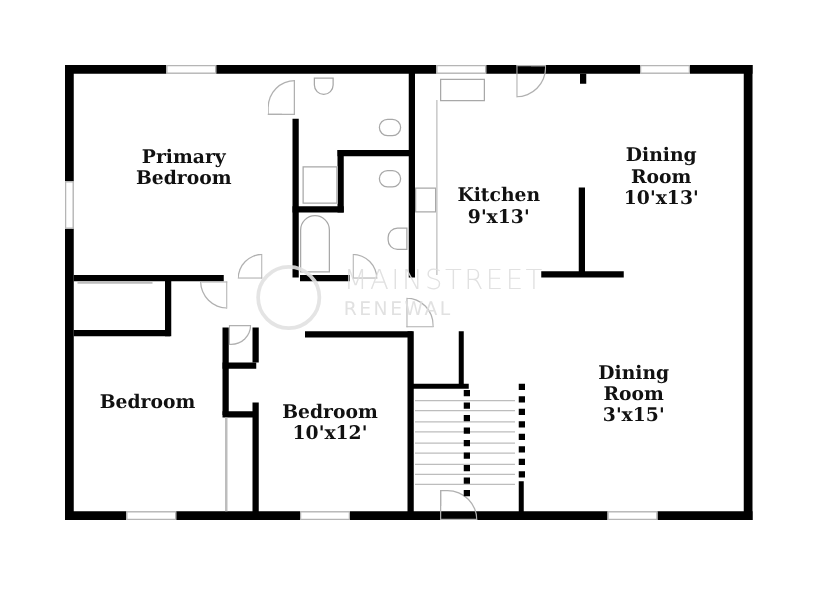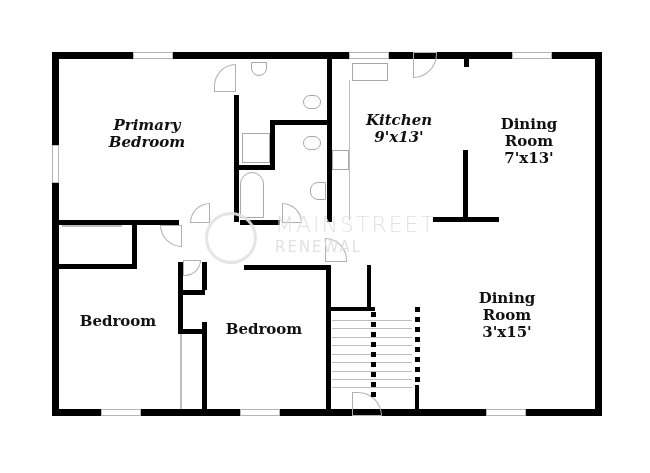--- a/index.html
+++ b/index.html
@@ -122,37 +122,38 @@
   <div class="door" style="left:160px;top:225px;width:22px;height:22px;border-radius:0 0 0 22px;"></div>
   <div class="door" style="left:183px;top:260px;width:18px;height:16px;border-radius:0 0 18px 0;"></div>
   <div class="door" style="left:325px;top:238px;width:22px;height:24px;border-radius:0 22px 0 0;"></div>
 
   <div class="watermark">
     <div class="wm-ring"></div>
     <div class="wm-name">MAINSTREET</div>
     <div class="wm-sub">RENEWAL</div>
   </div>
 
-  <div class="label" style="left:147px;top:117px;font-style:italic;">
+  <div class="label" style="left:147px;top:117px;">
     <span>Primary</span>
     <span>Bedroom</span>
   </div>
-  <div class="label" style="left:399px;top:112px;font-style:italic;">
+  <div class="label" style="left:399px;top:148px;">
     <span>Kitchen</span>
     <span>9'x13'</span>
   </div>
   <div class="label" style="left:529px;top:116px;">
     <span>Dining</span>
     <span>Room</span>
-    <span>7'x13'</span>
+    <span>10'x13'</span>
   </div>
   <div class="label" style="left:118px;top:313px;">
     <span>Bedroom</span>
   </div>
   <div class="label" style="left:264px;top:321px;">
     <span>Bedroom</span>
+    <span>10'x12'</span>
   </div>
   <div class="label" style="left:507px;top:290px;">
     <span>Dining</span>
     <span>Room</span>
     <span>3'x15'</span>
   </div>
 </div>
 
 </body></html>

